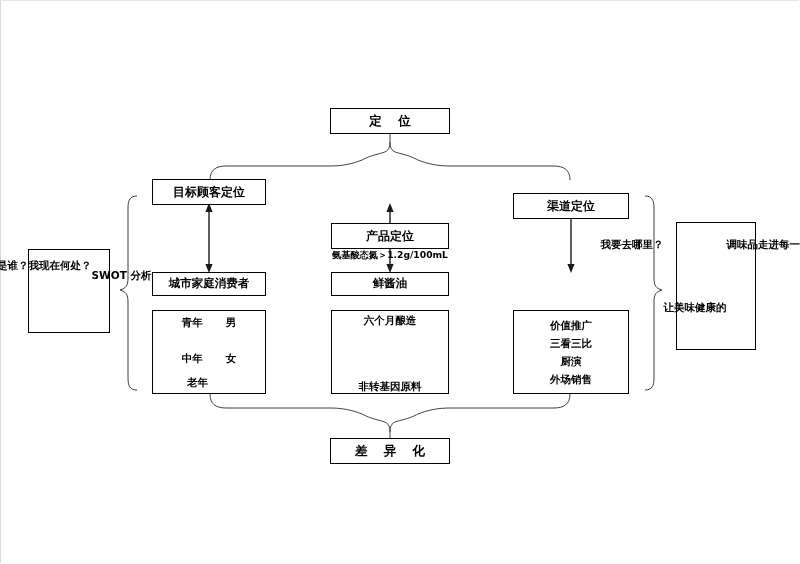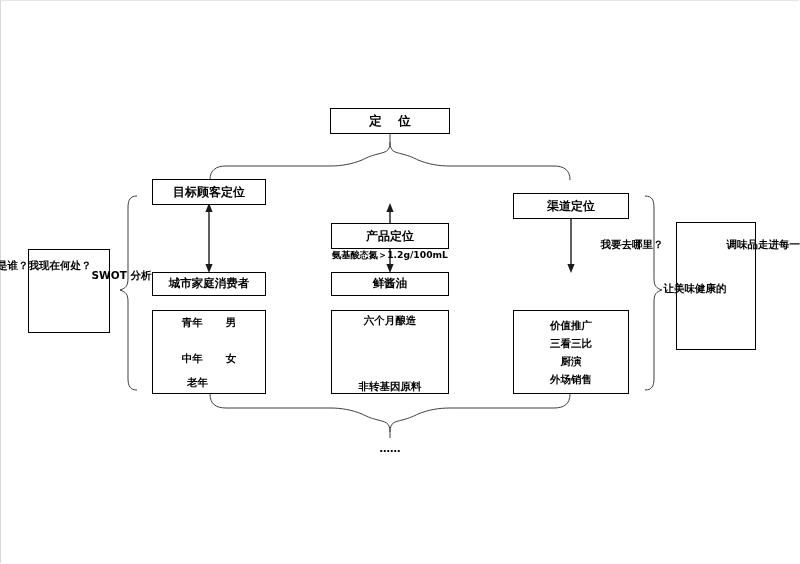--- a/index.html
+++ b/index.html
@@ -233,19 +233,22 @@
 
   <div class="node left-align t-side" style="left:28px; top:249px; width:82px; height:84px; padding:8px 8px;">
     <span class="side-line">我是谁？</span>
     <span class="side-line">我现在何</span>
     <span class="side-line">处？</span>
     <span class="side-line" style="margin-top:10px;">SWOT 分析</span>
   </div>
 
   <div class="node left-align t-side" style="left:676px; top:222px; width:80px; height:128px; padding:14px 8px;">
     <span class="side-line">我要去哪里？</span>
-    <span class="side-line" style="margin-top:44px;">让美味健康的</span>
+    <span class="side-line" style="margin-top:64px;font-family:Liberation Mono, monospace;">让美味健康的</span>
     <span class="side-line">调味品走进每</span>
     <span class="side-line">一个家庭</span>
   </div>
 
+  <div class="node t-title" style="left:330px; top:438px; width:120px; height:26px;">
+    <span>差 异 化</span>
+  </div>
 
 </div>
 
 </body></html>

